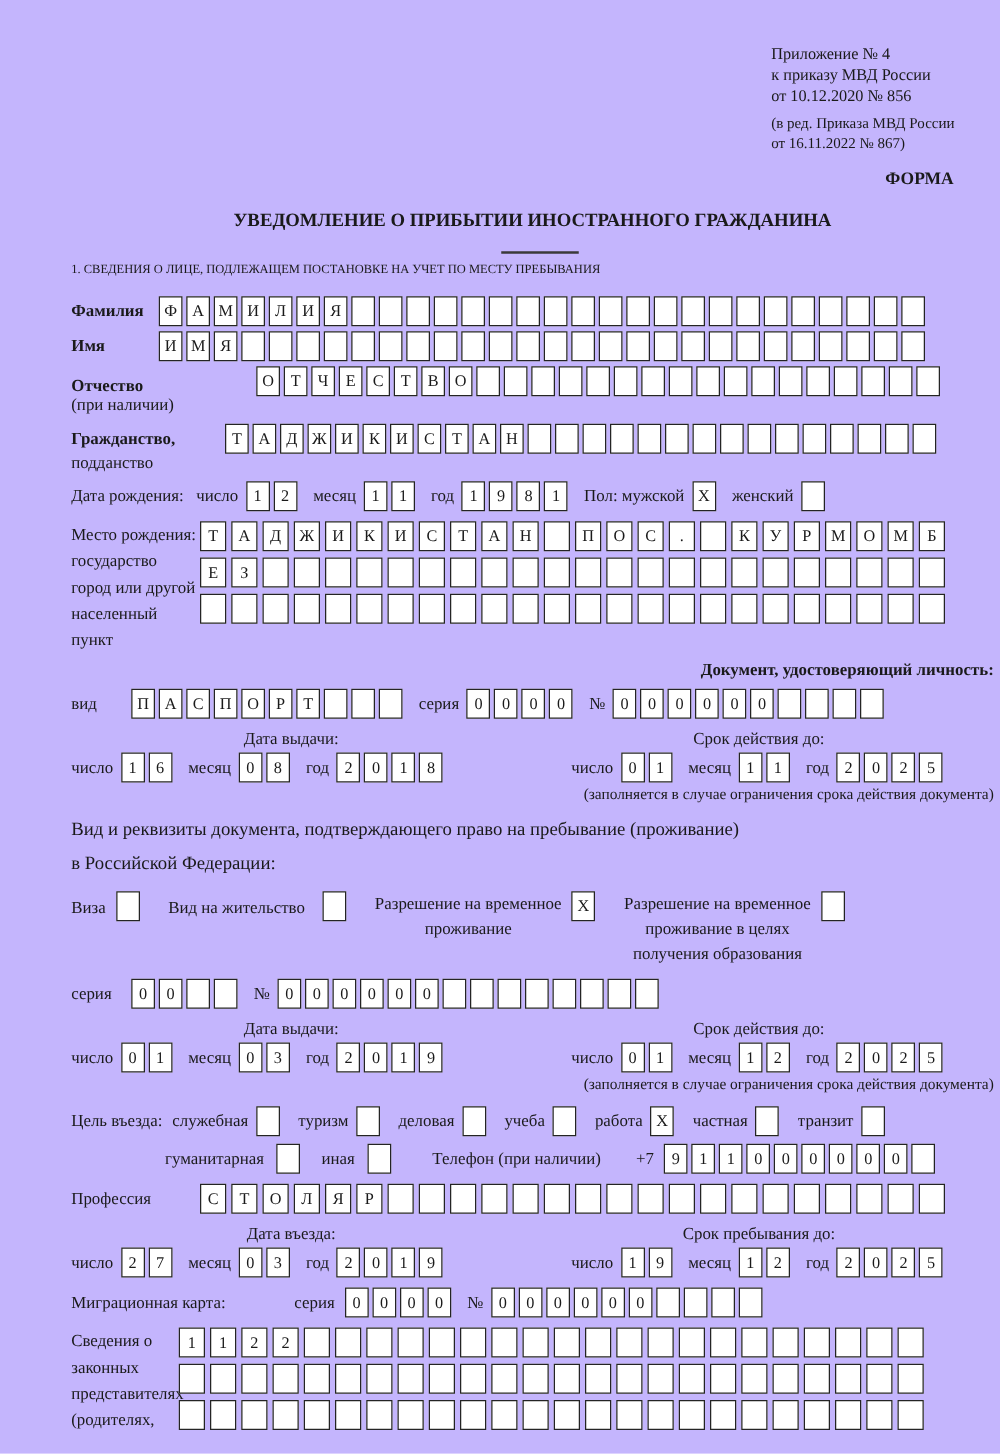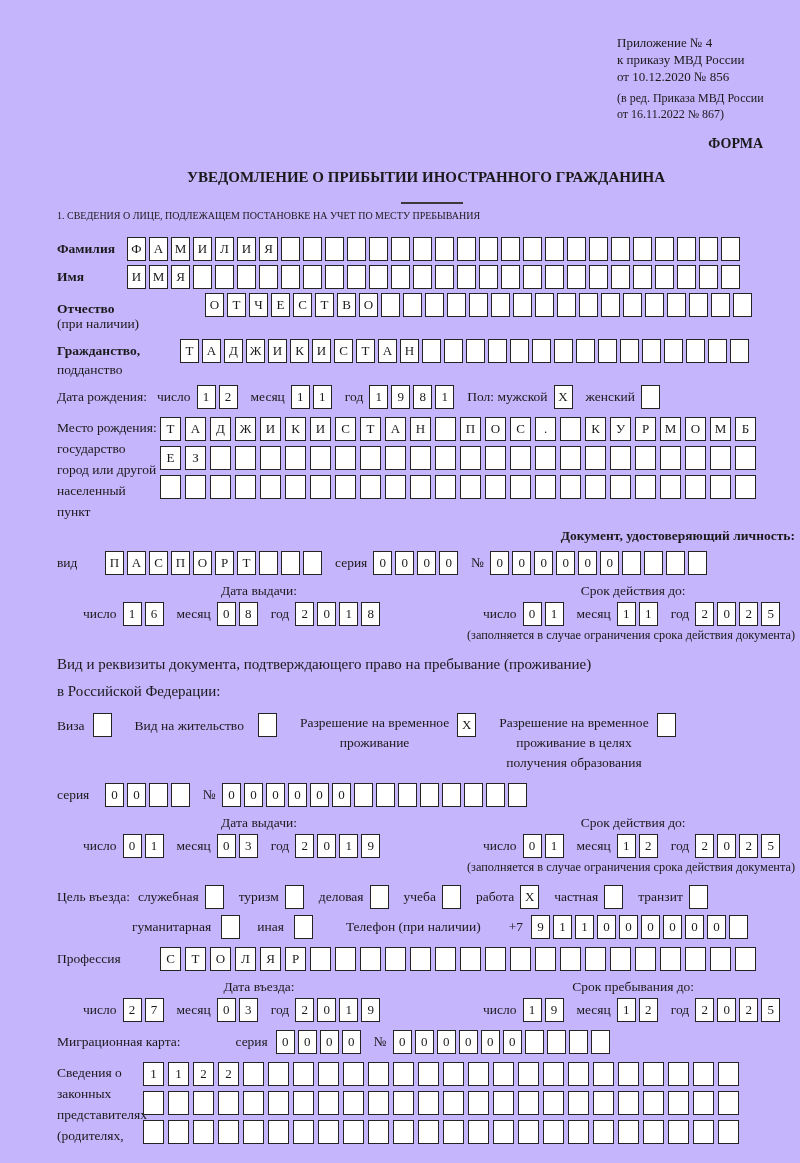--- a/index.html
+++ b/index.html
@@ -24,21 +24,21 @@
   .lblw-patr{width:148px;}
   .lblw-cit{width:123px;}
   .sub-lbl{font-size:13.5px;line-height:18px;margin-top:-2px;margin-bottom:6px;}
   .mini{margin:0 6px 0 10px;}
   .twocol{display:flex;margin-bottom:2px;}
   .twocol .leftcol{flex:0 0 auto;}
   .bp-left{width:103px;line-height:21px;font-size:13.5px;}
   .rep-left{width:86px;line-height:21px;font-size:13.5px;}
   .stackrows .row{margin-bottom:5px;}
   .doc-head{text-align:right;font-weight:bold;font-size:13.5px;margin:6px 0 7px 0;}
-  .dates-row{display:flex;margin-top:8px;margin-left:26px;}
+  .dates-row{display:flex;margin-top:8px;}
   .dg{flex:0 0 auto;}
   .dg1{width:352px;}
   .dg2{margin-left:48px;}
   .dg-title{text-align:center;font-size:13.5px;margin-bottom:3px;}
   .dg-cells{display:flex;align-items:center;}
   .dg-cells .gl{margin:0 6px 0 0;}
   .dg-cells .gl2{margin:0 6px 0 10px;}
   .note-r{text-align:right;font-size:12.3px;margin:2px 0 10px 0;}
   .para{font-size:15px;line-height:23px;margin-top:4px;}
   .permit-row{display:flex;align-items:flex-start;margin-top:10px;margin-bottom:10px;}

